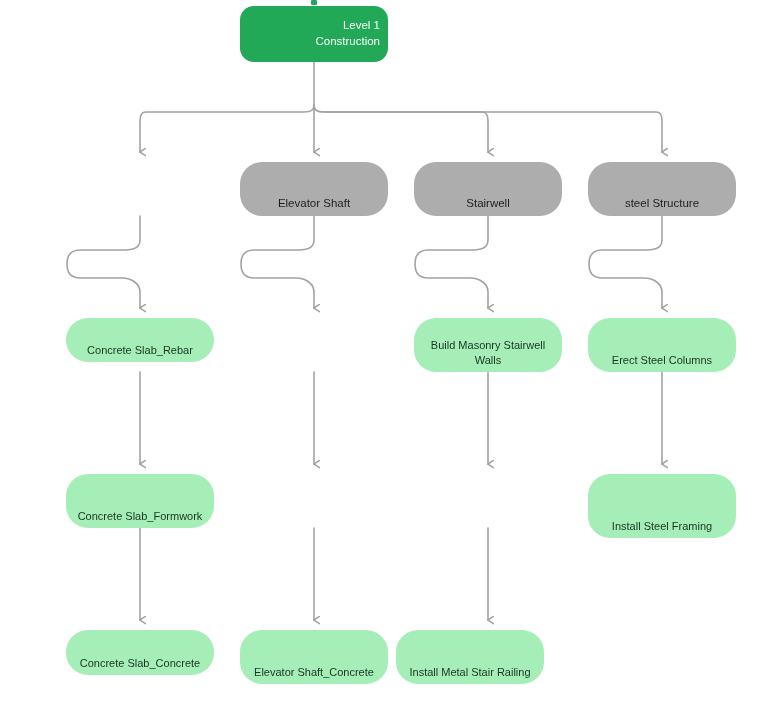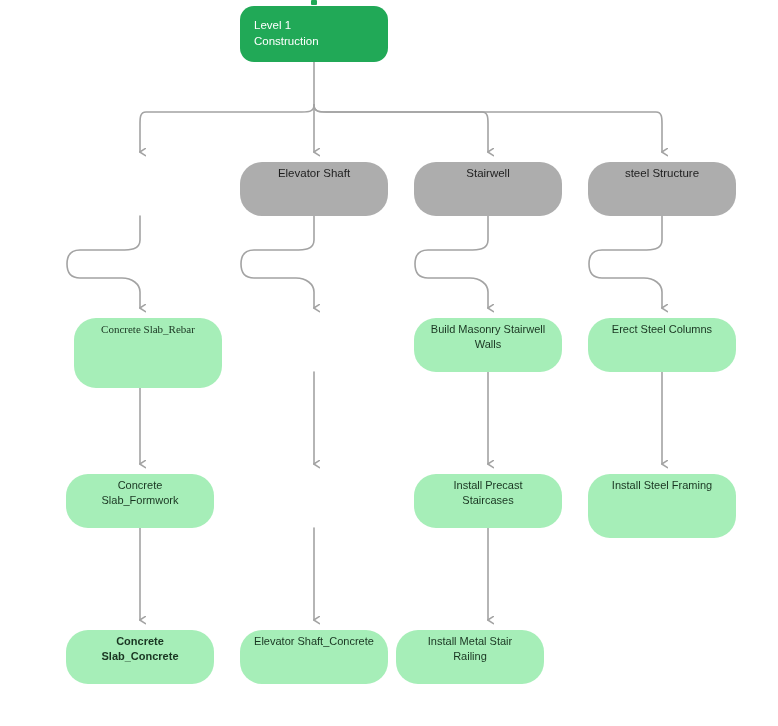--- a/index.html
+++ b/index.html
@@ -23,26 +23,26 @@
     left: 0;
     top: 0;
     width: 778px;
     height: 726px;
     pointer-events: none;
   }
   .node {
     position: absolute;
     box-sizing: border-box;
     display: flex;
-    align-items: flex-start;
+    align-items: flex-end;
     justify-content: center;
     text-align: center;
     border-radius: 22px;
     line-height: 1.35;
-    padding: 4px 14px;
+    padding: 4px 8px;
   }
   .node-root {
     background: #21a957;
     color: #ffffff;
     font-size: 11.5px;
     border-radius: 14px;
   }
   .node-root .rootline {
     display: block;
   }
@@ -103,25 +103,24 @@
 
   <div class="node node-root" style="left:240px; top:6px; width:148px; height:56px; flex-direction:column;">
     <span class="rootline">Level 1</span>
     <span class="rootline">Construction</span>
   </div>
 
   <div class="node node-phase" style="left:240px; top:162px; width:148px; height:54px;">Elevator Shaft</div>
   <div class="node node-phase" style="left:414px; top:162px; width:148px; height:54px;">Stairwell</div>
   <div class="node node-phase" style="left:588px; top:162px; width:148px; height:54px;">steel Structure</div>
 
-  <div class="node node-task" style="left:74px; top:318px; width:148px; height:70px;font-family:Liberation Serif, serif;">Concrete Slab_Rebar</div>
+  <div class="node node-task" style="left:66px; top:318px; width:148px; height:44px;">Concrete Slab_Rebar</div>
   <div class="node node-task" style="left:588px; top:318px; width:148px; height:54px;">Erect Steel Columns</div>
   <div class="node node-task" style="left:414px; top:318px; width:148px; height:54px;">Build Masonry Stairwell Walls</div>
 
   <div class="node node-task" style="left:66px; top:474px; width:148px; height:54px;">Concrete Slab_Formwork</div>
-  <div class="node node-task" style="left:414px; top:474px; width:148px; height:54px;">Install Precast Staircases</div>
   <div class="node node-task" style="left:588px; top:474px; width:148px; height:64px;">Install Steel Framing</div>
 
-  <div class="node node-task" style="left:66px; top:630px; width:148px; height:54px;font-weight:bold;">Concrete Slab_Concrete</div>
+  <div class="node node-task" style="left:66px; top:630px; width:148px; height:45px;">Concrete Slab_Concrete</div>
   <div class="node node-task" style="left:240px; top:630px; width:148px; height:54px;">Elevator Shaft_Concrete</div>
   <div class="node node-task" style="left:396px; top:630px; width:148px; height:54px;">Install Metal Stair Railing</div>
 
 </div>
 
 </body></html>

